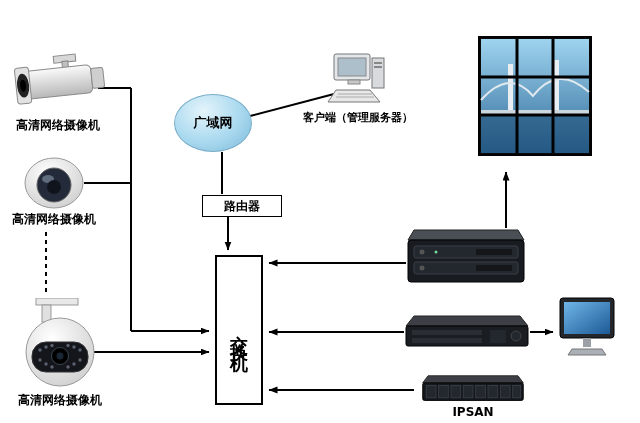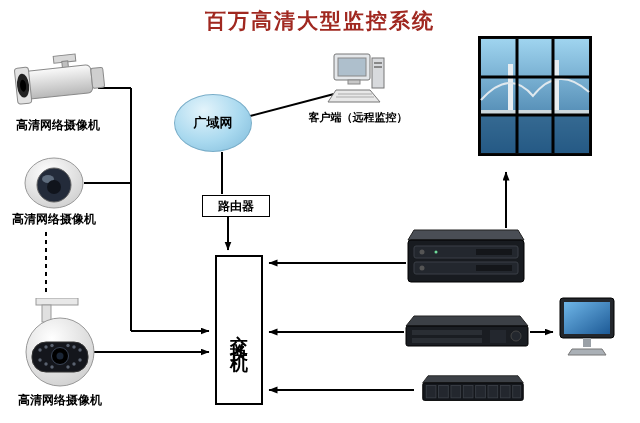--- a/index.html
+++ b/index.html
@@ -13,40 +13,39 @@
   .node-label { position:absolute; font-size:12px; font-weight:700; color:#000;
                 text-align:center; white-space:nowrap; }
   .node-label.small { font-size:11px; }
 
   #wan { position:absolute; left:174px; top:94px; width:78px; height:58px; border-radius:50%;
          background:radial-gradient(ellipse at 38% 28%, #e4f4fb 0%, var(--wan_fill,#a9d9ef) 55%, #7db9d9 100%);
          border:1px solid var(--wan_border,#7aaec9);
          display:flex; align-items:center; justify-content:center;
          font-size:13px; font-weight:700; color:#000;text-align:center; }
 
-  #router { position:absolute; left:202px; top:195px; width:68px; height:22px;
+  #router { position:absolute; left:202px; top:195px; width:80px; height:22px;
             border:1px solid #000; background:#fff; display:flex; align-items:center;
             justify-content:center; font-size:12px; font-weight:700; }
 
   #switch { position:absolute; left:215px; top:255px; width:48px; height:150px;
             border:2px solid #000; background:#fff;
             display:flex; align-items:center; justify-content:center; }
   #switch .vtext { writing-mode:vertical-rl; text-orientation:upright;
                    font-size:18px; font-weight:700; letter-spacing:9px; color:#000;
                    margin-top:9px; }
 
   #connectors { position:absolute; left:0; top:0; width:640px; height:423px; pointer-events:none; }
   svg.icon { position:absolute; }
 </style>
 </head>
 <body>
 
 <div id="stage">
 
-  <div id="title">百万高清大型监控系统</div>
 
   <svg id="connectors" viewBox="0 0 640 423">
     <defs>
       <marker id="arr" markerWidth="10" markerHeight="8" refX="8.5" refY="3.5" orient="auto" markerUnits="userSpaceOnUse">
         <path d="M0,0 L9,3.5 L0,7 Z" fill="#000"></path>
       </marker>
     </defs>
     <g stroke="#000" stroke-width="2" fill="none">
       <path d="M98,88 H131"></path>
       <path d="M131,88 V331"></path>
@@ -136,21 +135,21 @@
     <rect x="8" y="2" width="36" height="26" rx="2" fill="#e4e7ea" stroke="#777"></rect>
     <rect x="12" y="6" width="28" height="18" fill="#aebfcc" stroke="#888"></rect>
     <rect x="22" y="28" width="12" height="4" fill="#c8c8c8" stroke="#888"></rect>
     <rect x="46" y="6" width="12" height="30" fill="#d8dadd" stroke="#777"></rect>
     <rect x="48" y="10" width="8" height="2" fill="#888"></rect>
     <rect x="48" y="14" width="8" height="2" fill="#888"></rect>
     <polygon points="10,38 44,38 54,50 2,50" fill="#e8e8e8" stroke="#777"></polygon>
     <line x1="12" y1="42" x2="46" y2="42" stroke="#aaa"></line>
     <line x1="10" y1="45" x2="48" y2="45" stroke="#aaa"></line>
   </svg>
-  <div class="node-label small" style="left:288px; top:110px; width:140px;">客户端（远程监控）</div>
+  <div class="node-label small" style="left:288px; top:110px; width:140px;">客户端（管理服务器）</div>
 
   <div id="router">
     <span>路由器</span>
   </div>
 
   <div id="switch">
     <span class="vtext">交换机</span>
   </div>
 
   <svg class="icon" style="left:478px; top:36px;" width="114" height="120" viewBox="0 0 114 120">
@@ -202,20 +201,21 @@
       <rect x="6" y="13" width="11" height="14"></rect>
         <rect x="20" y="13" width="11" height="14"></rect>
       <rect x="34" y="13" width="11" height="14"></rect>
         <rect x="48" y="13" width="11" height="14"></rect>
       <rect x="62" y="13" width="11" height="14"></rect>
         <rect x="76" y="13" width="11" height="14"></rect>
       <rect x="90" y="13" width="11" height="14"></rect>
         <rect x="104" y="13" width="9" height="14"></rect>
     </g>
   </svg>
+  <div class="node-label" style="left:428px; top:405px; width:90px;">IPSAN</div>
 
   <svg class="icon" style="left:558px; top:296px;" width="58" height="62" viewBox="0 0 58 62">
     <defs>
       <linearGradient id="g-mon" x1="0" y1="0" x2="1" y2="1">
         <stop offset="0" stop-color="#6fb6e8"></stop>
           <stop offset="1" stop-color="#1d5a96"></stop>
       </linearGradient>
     </defs>
     <rect x="2" y="2" width="54" height="40" rx="3" fill="#23262b" stroke="#000"></rect>
     <rect x="6" y="6" width="46" height="32" fill="url(#g-mon)"></rect>

